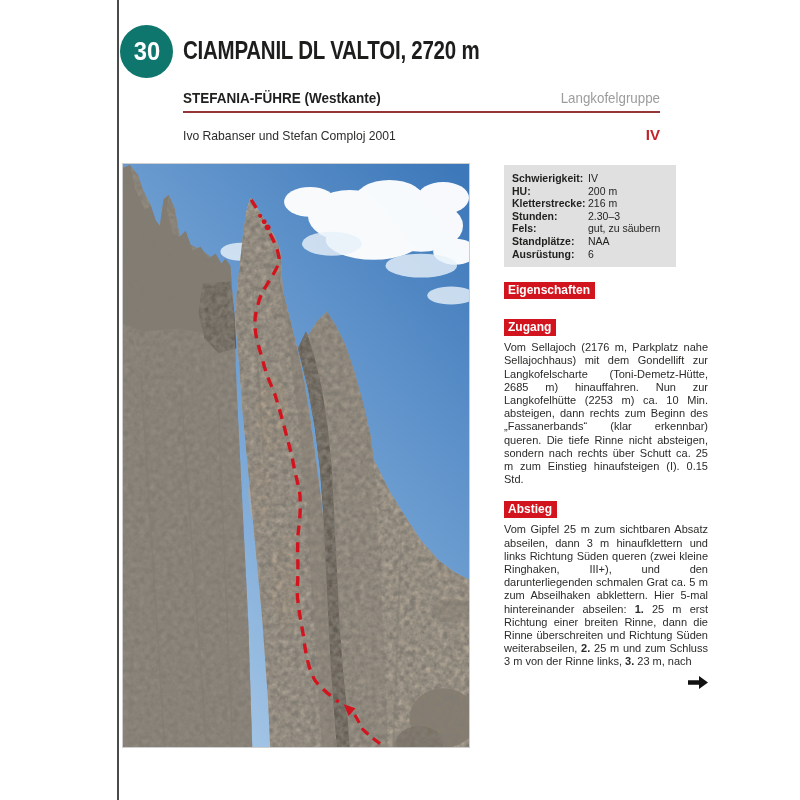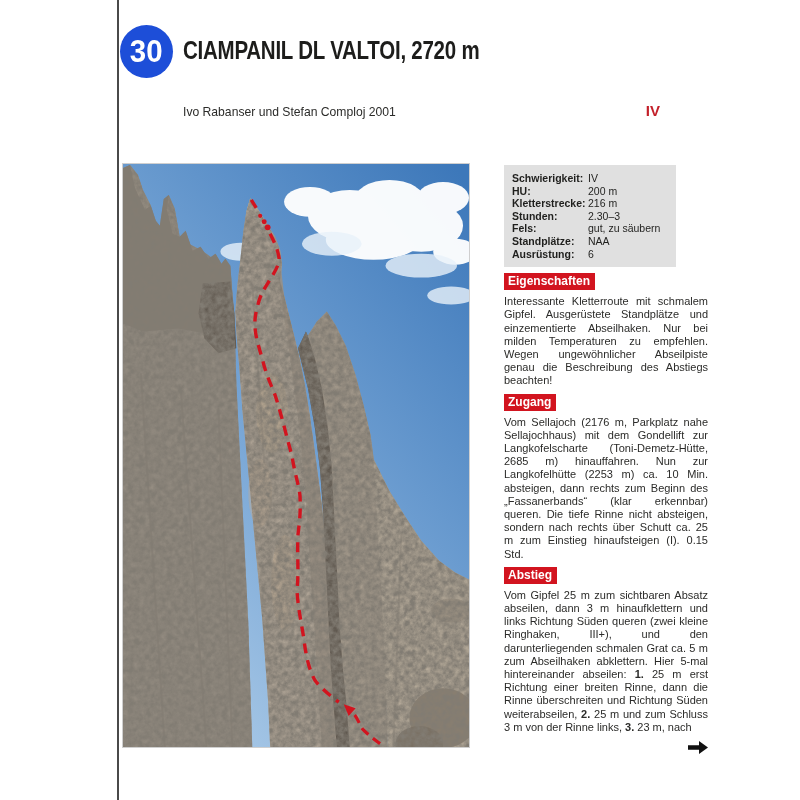--- a/index.html
+++ b/index.html
@@ -4,21 +4,21 @@
 <style>
   html,body{margin:0;padding:0;}
   body{
     width:800px;height:800px;position:relative;background:#ffffff;
     font-family:"Liberation Sans",sans-serif;color:#1f1f1d;overflow:hidden;
   }
   .vline{position:absolute;left:117px;top:0;width:2px;height:800px;background:#4a4a4a;}
   
   .route-badge{
     position:absolute;left:120px;top:25px;width:53px;height:53px;border-radius:50%;
-    background:#1d4ed8;color:#fff;font-weight:bold;font-size:31px;
+    background:#0f766e;color:#fff;font-weight:bold;font-size:25px;
     display:flex;align-items:center;justify-content:center;
   }
   .route-badge span{transform:scaleX(.95);}
   .page-title{
     position:absolute;left:183px;top:36px;font-size:25px;font-weight:bold;color:#1d1d1b;
     letter-spacing:-.3px;transform:scaleX(.82);transform-origin:left center;white-space:nowrap;
   }
   .head-block{position:absolute;left:183px;top:89px;width:477px;}
   .head-row1{display:flex;justify-content:space-between;align-items:baseline;
     border-bottom:2px solid #94353a;padding-bottom:5px;}
@@ -29,21 +29,21 @@
   .grade{font-size:15px;font-weight:bold;color:#c3202a;}
   
   .photo{position:absolute;left:122px;top:163px;width:348px;height:585px;border:1px solid #cfcfcf;box-sizing:border-box;}
   .photo svg{display:block;width:100%;height:100%;}
   
   .right-col{position:absolute;left:504px;top:165px;width:204px;}
   .infobox{background:#e0e0e0;padding:7px 8px;width:156px;box-sizing:content-box;}
   .info-row{display:flex;font-size:10.5px;line-height:12.6px;}
   .info-label{font-weight:bold;width:76px;flex:0 0 76px;}
   .info-value{flex:1;}
-  .section{margin-top:4px;}
+  .section{margin-top:13px;}
   .section-badge{
     display:inline-block;background:#d2141f;color:#fff;font-weight:bold;font-size:12px;
     padding:1px 5px 2px 4px;margin-bottom:5px;
   }
   .section-text{
     font-size:11px;line-height:13.2px;text-align:justify;color:#2b2b29;
     hyphens:auto;-webkit-hyphens:auto;
   }
   .cont-arrow{text-align:right;margin-top:4px;}
   .cont-arrow svg{display:inline-block;vertical-align:middle;}
@@ -55,20 +55,24 @@
 
 <div class="vline"></div>
 
 <div class="route-badge">
   <span>30</span>
 </div>
 
 <div class="page-title">CIAMPANIL DL VALTOI, 2720 m</div>
 
 <div class="head-block">
+  <div class="head-row1">
+    <span class="route-name">STEFANIA-FÜHRE (Westkante)</span>
+    <span class="group-name">Langkofelgruppe</span>
+  </div>
   <div class="head-row2">
     <span class="first-ascent">Ivo Rabanser und Stefan Comploj 2001</span>
     <span class="grade">IV</span>
   </div>
 </div>
 
 <div class="photo">
   <svg viewBox="0 0 348 585" preserveAspectRatio="none">
     <defs>
       <linearGradient id="sky" x1="95%" y1="0%" x2="25%" y2="100%">
@@ -188,21 +192,20 @@
       <span class="info-value">NAA</span>
     </div>
     <div class="info-row">
       <span class="info-label">Ausrüstung:</span>
       <span class="info-value">6</span>
     </div>
   </div>
 
   <div class="section">
     <span class="section-badge">Eigenschaften</span>
-    <div class="section-text">Interessante Kletterroute mit schmalem Gipfel. Ausgerüstete Standplätze und einzementierte Abseilhaken. Nur bei milden Temperaturen zu empfehlen. Wegen ungewöhnlicher Abseilpiste genau die Beschreibung des Abstiegs beachten!</div>
   </div>
 
   <div class="section">
     <span class="section-badge">Zugang</span>
     <div class="section-text">Vom Sellajoch (2176 m, Parkplatz nahe Sellajochhaus) mit dem Gondellift zur Langkofelscharte (Toni-Demetz-Hütte, 2685 m) hinauffahren. Nun zur Langkofelhütte (2253 m) ca. 10 Min. absteigen, dann rechts zum Beginn des „Fassanerbands“ (klar erkennbar) queren. Die tiefe Rinne nicht absteigen, sondern nach rechts über Schutt ca. 25 m zum Einstieg hinaufsteigen (I). 0.15 Std.</div>
   </div>
 
   <div class="section">
     <span class="section-badge">Abstieg</span>
     <div class="section-text"><span>Vom Gipfel 25 m zum sichtbaren Absatz abseilen, dann 3 m hinaufklettern und links Richtung Süden queren (zwei kleine Ringhaken, III+), und den darunterliegenden schmalen Grat ca. 5 m zum Abseilhaken abklettern. Hier 5-mal hintereinander abseilen: </span><span style="font-weight: bold;">1.</span><span> 25 m erst Richtung einer breiten Rinne, dann die Rinne überschreiten und Richtung Süden weiterabseilen, </span><span style="font-weight: bold;">2.</span><span> 25 m und zum Schluss 3 m von der Rinne links, </span><span style="font-weight: bold;">3.</span><span> 23 m, nach</span></div>

